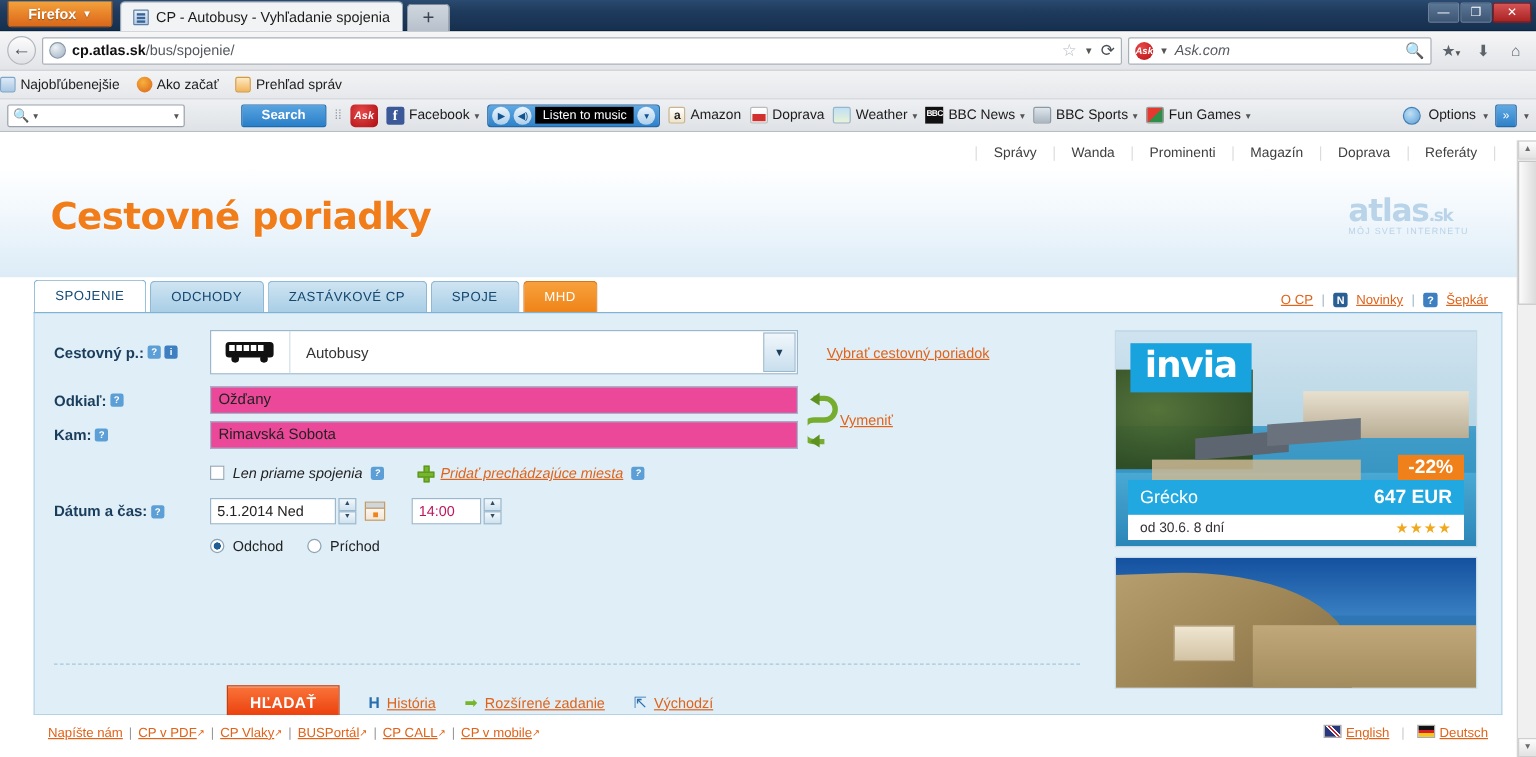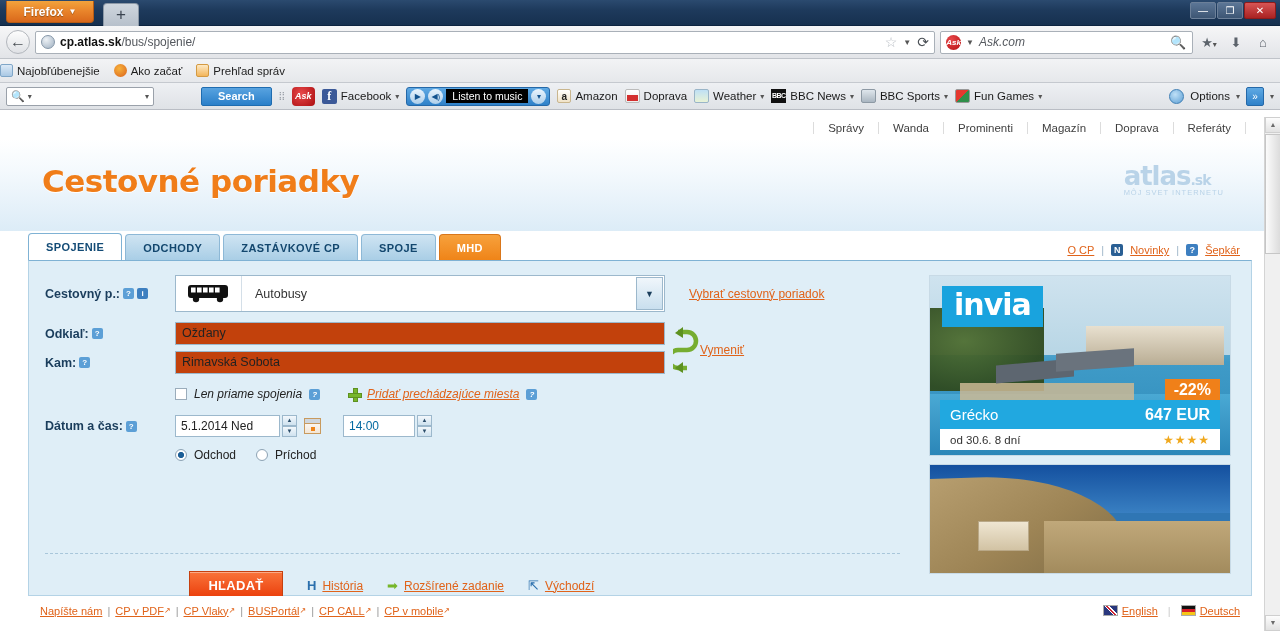--- a/index.html
+++ b/index.html
@@ -144,21 +144,21 @@
   .atlaslogo { position:absolute; right:56px; top:22px; text-align:left; }
   .atlaslogo .main { font-size:26px; font-weight:bold; color:#b9d3e8; font-family:"DejaVu Sans", sans-serif; letter-spacing:-1px; }
   .atlaslogo .main span { font-size:14px; }
   .atlaslogo .sub { font-size:7.5px; color:#b9d3e8; letter-spacing:1px; margin-top:-3px; }
 
   .tabsrow { position:relative; height:29px; padding-left:28px; display:flex; align-items:flex-end; background:transparent; }
   .ptab {
     height:26px; padding:0 17px; margin-right:3px;
     background:linear-gradient(180deg,#cfe4f2,#a9cee6);
     border:1px solid #8db8d6; border-bottom:none; border-radius:4px 4px 0 0;
-    font-size:11px; font-weight:bold; color:#13476e; letter-spacing:.4px;
+    font-size:11px; font-weight:normal; color:#13476e; letter-spacing:.4px;
     display:flex; align-items:center;
   }
   .ptab.active { background:#fff; border-color:#7fb2d4; color:#134b76; height:27px; }
   .ptab.orange { background:linear-gradient(180deg,#f7a13c,#ef8418); border-color:#d9761a; color:#fff; }
 
   .helplinks { position:absolute; right:40px; bottom:4px; display:flex; align-items:center; gap:7px; font-size:11px; }
   .helplinks a { color:#e0631a; text-decoration:underline; }
   .helplinks .sep { color:#9fb6c8; }
   .nico { display:inline-block; width:12px; height:12px; background:#2a5f94; color:#fff; font-size:9px; font-weight:bold; text-align:center; line-height:12px; border-radius:2px; }
   .qico { display:inline-block; width:12px; height:12px; background:#3d7fc0; color:#fff; font-size:9px; font-weight:bold; text-align:center; line-height:12px; border-radius:2px; }
@@ -184,21 +184,21 @@
   .busicon { width:66px; display:flex; align-items:center; justify-content:center; border-right:1px solid #d4dfe8; height:100%; }
   .carriertext { padding-left:13px; font-size:12.5px; color:#333; }
   .ddbtn {
     position:absolute; right:1px; top:1px; width:27px; height:33px;
     background:linear-gradient(180deg,#f0f6fb,#c9dfee); border:1px solid #9cb8cc;
     display:flex; align-items:center; justify-content:center; font-size:9px; color:#1b3e5c;
   }
   .orangelink { color:#e0631a; text-decoration:underline; font-size:12px; }
 
   .textinput {
-    width:490px; height:23px; background:#c2410c; border:1px solid #9cb8cc;
+    width:490px; height:23px; background:#ec4899; border:1px solid #9cb8cc;
     padding:0 6px; font-size:12.5px; color:#222; line-height:21px;
   }
   .swapwrap { position:relative; width:95px; height:56px; margin-left:8px; }
   .swaparrow { position:absolute; left:0; top:4px; }
   .swaplink { position:absolute; left:27px; top:21px; color:#e0631a; text-decoration:underline; font-size:12px; }
 
   .checkrow { display:flex; align-items:center; gap:7px; margin:7px 0 0 130px; font-size:12px; color:#222;font-style:italic; }
   .cbox { width:12px; height:12px; border:1px solid #9aacbb; background:#fff; }
   .plusico { display:inline-block; width:12px; height:12px; position:relative; }
   .plusico::before{content:""; position:absolute; left:4.5px; top:0; width:3px; height:12px; background:#76b62a; border:1px solid #5d9120;}
@@ -207,21 +207,21 @@
   .daterow { display:flex; align-items:center; margin-top:14px; }
   .dateinput { width:105px; height:22px; border:1px solid #9cb8cc; background:#fff; padding:0 5px; font-size:12px; line-height:20px; color:#222; }
   .spin { width:15px; height:22px; display:flex; flex-direction:column; margin-left:2px; }
   .spin div {
     flex:1; background:linear-gradient(180deg,#f3f8fc,#cfe2ef); border:1px solid #9cb8cc;
     font-size:6px; color:#2c4e6b; text-align:center; line-height:8px;
   }
   .calico { width:17px; height:16px; margin-left:7px; background:linear-gradient(180deg,#fff,#f3e6d6); border:1px solid #c89a5e; position:relative; }
   .calico::before{content:""; position:absolute; left:0; right:0; top:0; height:4px; background:#cfd6dd; border-bottom:1px solid #c89a5e;}
   .calico::after{content:""; position:absolute; left:6px; top:8px; width:4px; height:4px; background:#ef8418;}
-  .timeinput { width:72px; height:22px; border:1px solid #9cb8cc; background:#fff; padding:0 5px; font-size:12px; line-height:20px; color:#0369a1; margin-left:22px; }
+  .timeinput { width:58px; height:22px; border:1px solid #9cb8cc; background:#fff; padding:0 5px; font-size:12px; line-height:20px; color:#be185d; margin-left:22px; }
 
   .radiorow { display:flex; align-items:center; gap:7px; margin:11px 0 0 130px; font-size:12px; color:#222; }
   .radio { width:12px; height:12px; border-radius:50%; border:1px solid #8fa4b5; background:radial-gradient(circle,#fff 55%,#eef3f7 100%); }
   .radio.on { background:radial-gradient(circle,#1d5e96 0 40%,#fff 45%,#eef3f7 100%); }
 
   .divider { position:absolute; left:16px; top:292px; width:855px; border-top:1px dashed #a8c6da; }
 
   .actionrow { position:absolute; left:160px; top:310px; display:flex; align-items:center; gap:24px; }
   .searchbtn {
     width:94px; height:29px; background:linear-gradient(180deg,#f9743a,#ea3b09);
@@ -312,20 +312,24 @@
 <body>
 
 <div class="browser">
 
   <div class="titlebar">
     <div class="ffbutton">
       <span>Firefox</span>
       <span class="caret">▼</span>
     </div>
     <div class="tabstrip">
+      <div class="tab">
+        <span class="favicon"></span>
+        <span class="label">CP - Autobusy - Vyhľadanie spojenia</span>
+      </div>
       <div class="newtab">+</div>
     </div>
     <div class="winbtns">
       <div class="winbtn">—</div>
       <div class="winbtn">❐</div>
       <div class="winbtn close">✕</div>
     </div>
   </div>
 
   <div class="navbar">

